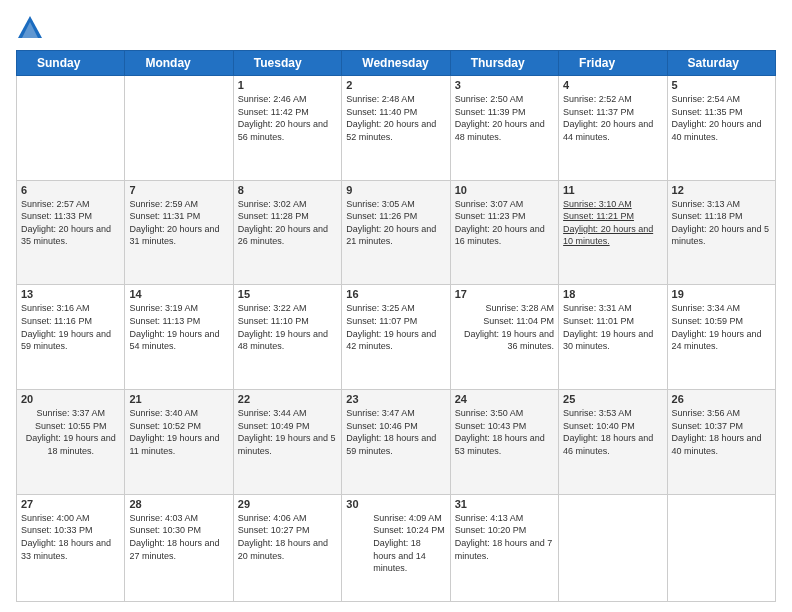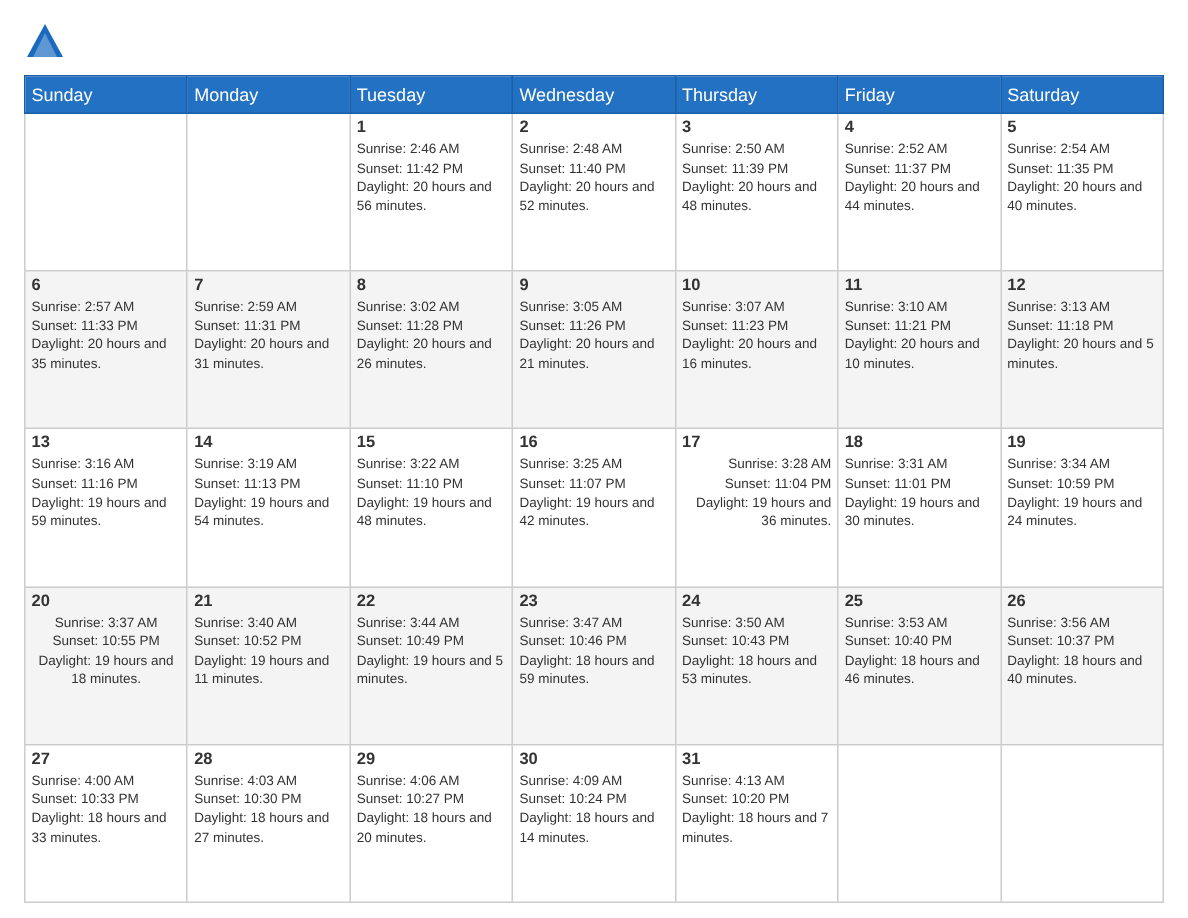--- a/index.html
+++ b/index.html
@@ -64,22 +64,22 @@
       flex: 1;
       border: 1px solid #ccc;
       border-collapse: collapse;
       width: 100%;
       table-layout: fixed;
     }
     .calendar th {
       background: #2271c3;
       color: #fff;
       font-size: 12px;
-      font-weight: normal;
-      padding: 5px 4px;
+      font-weight: bold;
+      padding: 5px 20px;
       text-align: left;
       border: 1px solid #1a5fa8;
     }
     .calendar td {
       border: 1px solid #ccc;
       vertical-align: top;
       padding: 3px 4px;
       font-size: 9.5px;
       color: #333;
       height: 82px;
@@ -204,21 +204,21 @@
 Daylight: 20 hours and 21 minutes.</div>
           </td>
           <td>
             <span class="day-num">10</span>
             <div class="day-info" style="white-space: pre-line;">Sunrise: 3:07 AM
 Sunset: 11:23 PM
 Daylight: 20 hours and 16 minutes.</div>
           </td>
           <td>
             <span class="day-num">11</span>
-            <div class="day-info" style="white-space: pre-line;">Sunrise: 3:10 AM
+            <div class="day-info" style="white-space: pre-line; text-decoration: underline;">Sunrise: 3:10 AM
 Sunset: 11:21 PM
 Daylight: 20 hours and 10 minutes.</div>
           </td>
           <td>
             <span class="day-num">12</span>
             <div class="day-info" style="white-space: pre-line;">Sunrise: 3:13 AM
 Sunset: 11:18 PM
 Daylight: 20 hours and 5 minutes.</div>
           </td>
         </tr>
@@ -324,21 +324,21 @@
 Daylight: 18 hours and 27 minutes.</div>
           </td>
           <td>
             <span class="day-num">29</span>
             <div class="day-info" style="white-space: pre-line;">Sunrise: 4:06 AM
 Sunset: 10:27 PM
 Daylight: 18 hours and 20 minutes.</div>
           </td>
           <td>
             <span class="day-num">30</span>
-            <div class="day-info" style="white-space: pre-line;">Sunrise: 4:09 AM
+            <div class="day-info" style="white-space: pre-line; margin-left: 27px;">Sunrise: 4:09 AM
 Sunset: 10:24 PM
 Daylight: 18 hours and 14 minutes.</div>
           </td>
           <td>
             <span class="day-num">31</span>
             <div class="day-info" style="white-space: pre-line;">Sunrise: 4:13 AM
 Sunset: 10:20 PM
 Daylight: 18 hours and 7 minutes.</div>
           </td>
           <td class="empty-cell"></td>

